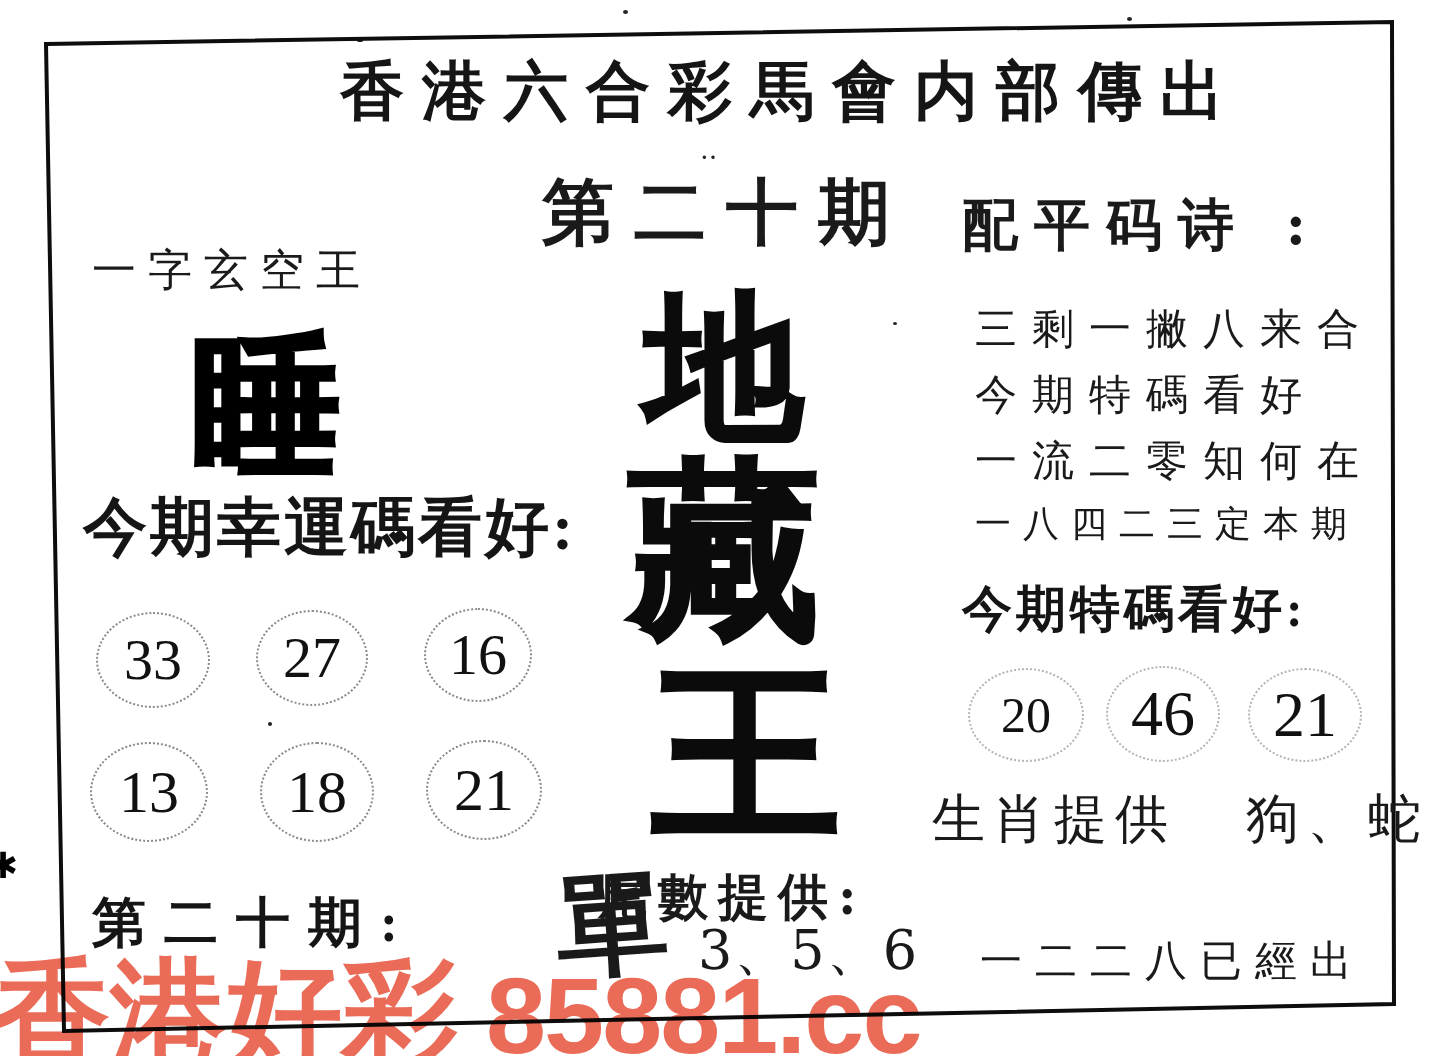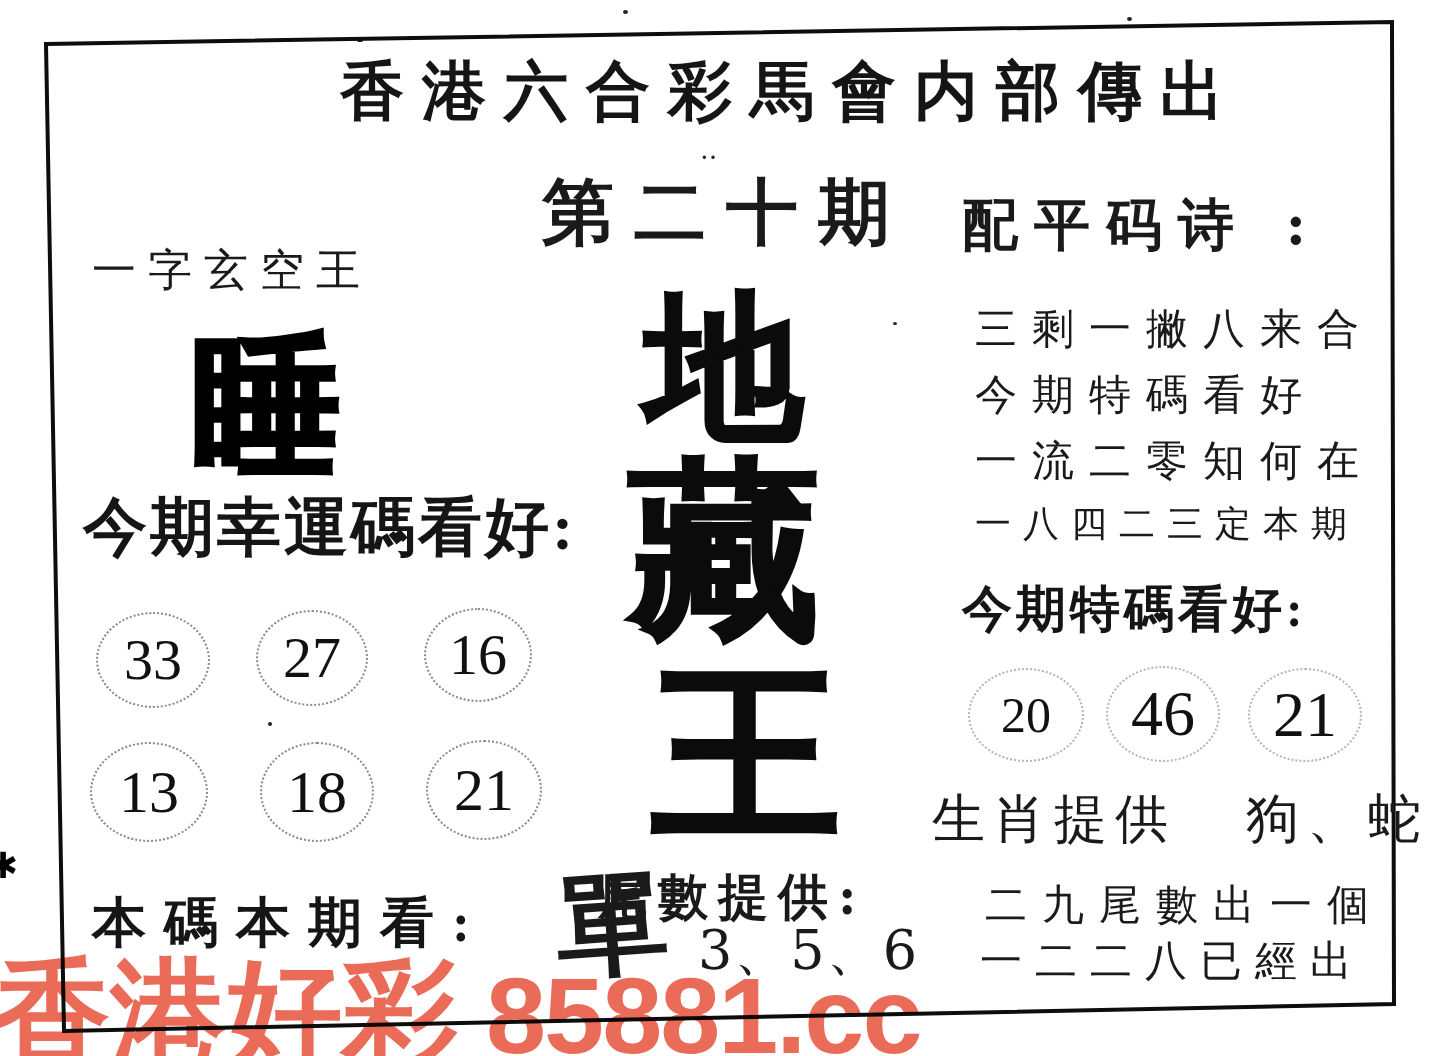--- a/index.html
+++ b/index.html
@@ -100,26 +100,25 @@
     <span class="num" style="font-size:64px;">46</span>
   </div>
   <div class="abs circle circle-faint z2" style="left:1248px;top:668px;width:110px;height:90px;">
     <span class="num" style="font-size:64px;">21</span>
   </div>
 
   <div class="abs hand z2" style="left:932px;top:792px;font-size:53px;letter-spacing:8px;">
     <span>生肖提供</span><span style="display:inline-block;width:70px;"></span><span>狗、蛇</span>
   </div>
 
-  <div class="abs print z2" style="left:92px;top:896px;font-size:54px;letter-spacing:18px;">本碼本期看:</div>
+  <div class="abs print z2" style="left:92px;top:896px;font-size:54px;letter-spacing:18px;">第二十期:</div>
   <div class="abs hand z2" style="left:556px;top:868px;font-size:112px;font-weight:800;transform:rotate(-4deg);">單</div>
 
   <div class="abs hand z2" style="left:598px;top:872px;font-size:50px;letter-spacing:10px;font-weight:700;">尾數提供:</div>
   <div class="abs hand z2" style="left:698px;top:924px;font-size:54px;letter-spacing:2px;">3、5、6</div>
 
-  <div class="abs hand z2" style="left:985px;top:884px;font-size:42px;letter-spacing:15px;">二九尾數出一個</div>
   <div class="abs hand z2" style="left:980px;top:940px;font-size:42px;letter-spacing:13px;">一二二八已經出</div>
 
   <div id="watermark" style="color:#e9604a;">
     <span class="cn">香港好彩</span><span style="display:inline-block;width:28px;"></span><span class="code">85881.cc</span>
   </div>
 
 </div>
 
 </body></html>

